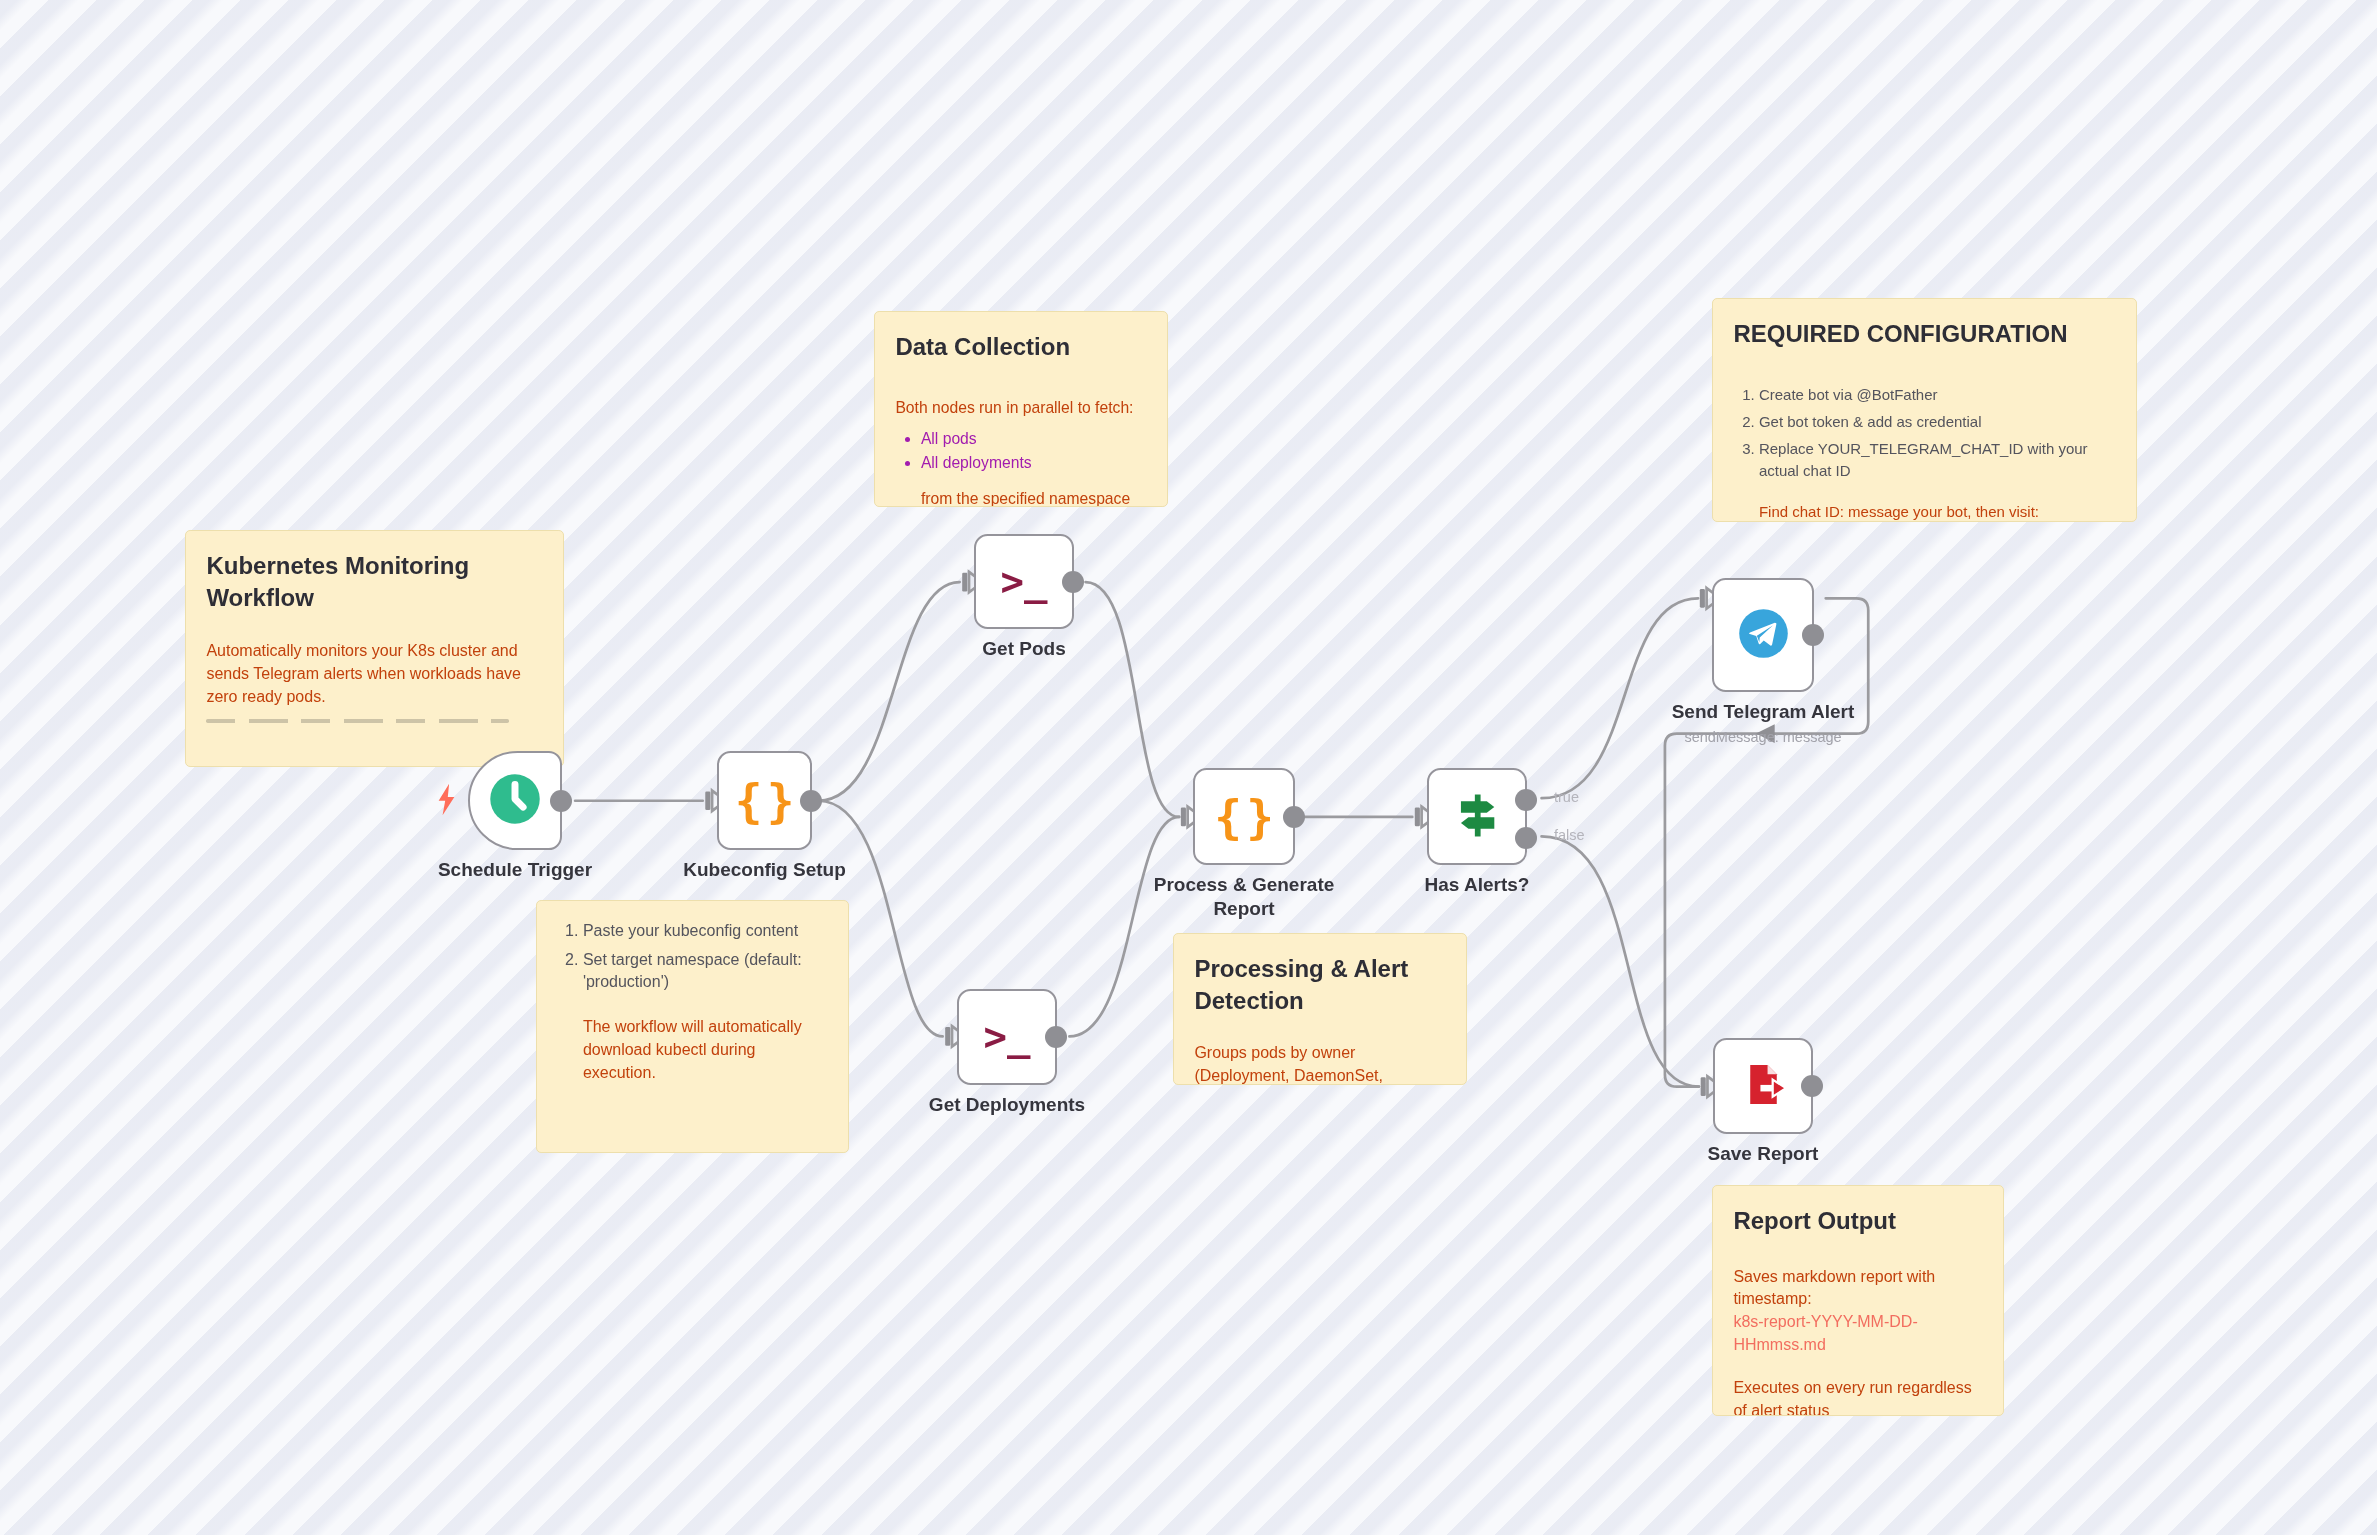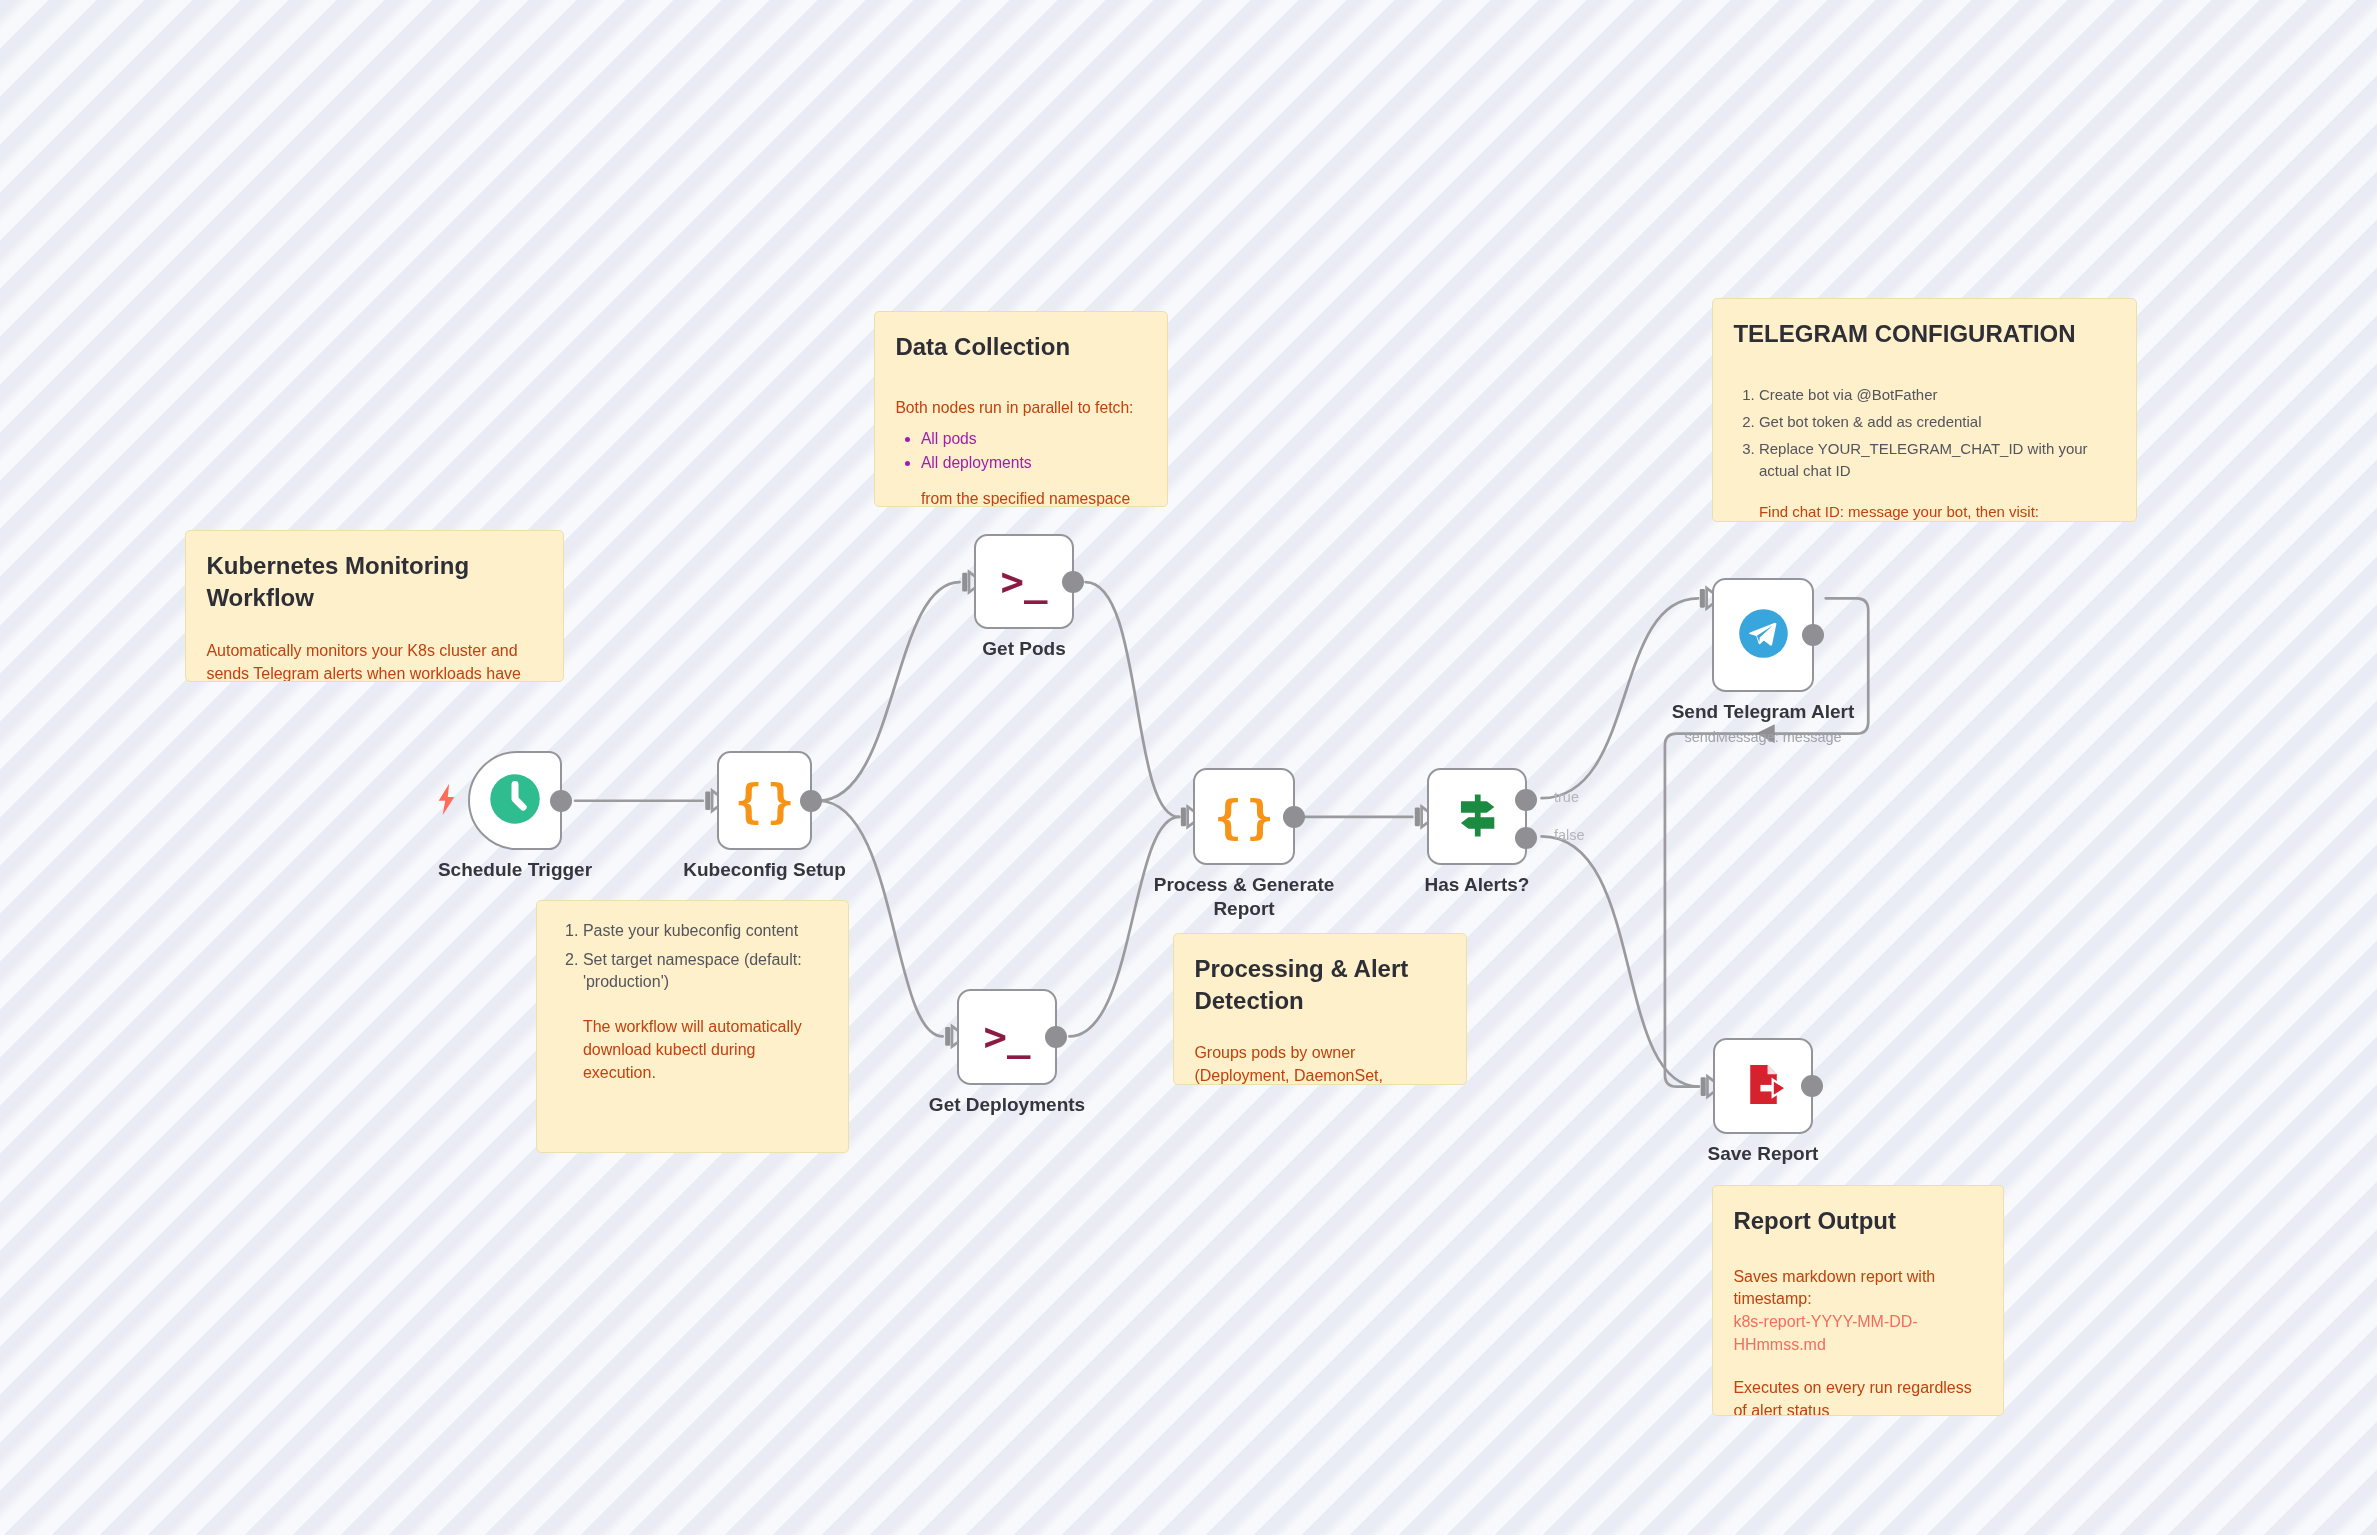--- a/index.html
+++ b/index.html
@@ -18,21 +18,21 @@
     border-radius:5.1px;padding:19px 20.4px;color:#52525b;
   }
   .sticky h2{margin:0 0 27px 0;font-size:24px;line-height:1.32;font-weight:700;color:#2e2e36;}
   .sticky .body{font-size:16px;line-height:1.42;color:#c2410c;}
   .sticky ol{margin:0;padding-left:25.5px;font-size:16px;line-height:1.42;color:#54545d;}
   .sticky ol li{margin-bottom:6px;}
   .sticky ul{margin:8.5px 0 0 5.1px;padding-left:20.4px;font-size:16px;line-height:1.5;color:#a21caf;}
   .sticky .indent{margin-left:25.5px;}
   .sticky .code-red,.sticky .link-red{color:var(--link_red);}
   .sticky .spacer{height:20.4px;}
-  #sticky-workflow{left:185px;top:530px;width:379px;height:152px;}
+  #sticky-workflow{left:185px;top:530px;width:379px;height:237px;}
   #sticky-data{left:874px;top:311px;width:294px;height:196px;}
   #sticky-data h2{margin-bottom:34px;}
   #sticky-data .body{font-size:15.7px;}
   #sticky-data ul{font-size:15.7px;}
   #sticky-telegram{left:1712px;top:298px;width:425px;height:224px;}
   #sticky-telegram h2{margin-bottom:34px;}
   #sticky-telegram ol{font-size:15px;}
   #sticky-telegram .hint{margin-top:20.4px;font-size:15px;}
   #sticky-config{left:536px;top:900px;width:313px;height:253px;}
   #sticky-config h2{margin-bottom:41px;}
@@ -151,21 +151,21 @@
   <h2>Data Collection</h2>
   <div class="body">Both nodes run in parallel to fetch:</div>
   <ul>
     <li>All pods</li>
     <li>All deployments</li>
   </ul>
   <div class="body indent" style="margin-top:13.6px;">from the specified namespace</div>
 </div>
 
 <div class="sticky" id="sticky-telegram">
-  <h2>TELEGRAM CONFIGURATION</h2>
+  <h2>REQUIRED CONFIGURATION</h2>
   <ol>
     <li>Create bot via @BotFather</li>
     <li>Get bot token &amp; add as credential</li>
     <li>Replace YOUR_TELEGRAM_CHAT_ID with your actual chat ID</li>
   </ol>
   <div class="body hint indent">Find chat ID: message your bot, then visit:</div>
   <div class="body indent" style="font-size:15px;">
     
   </div>
 </div>

